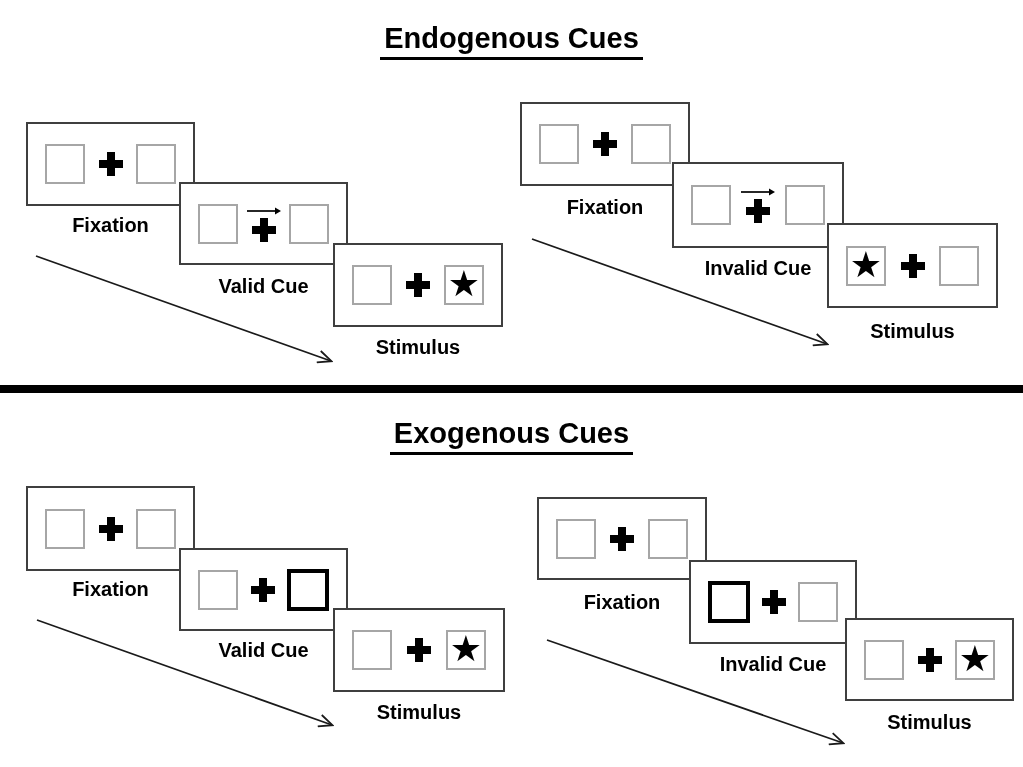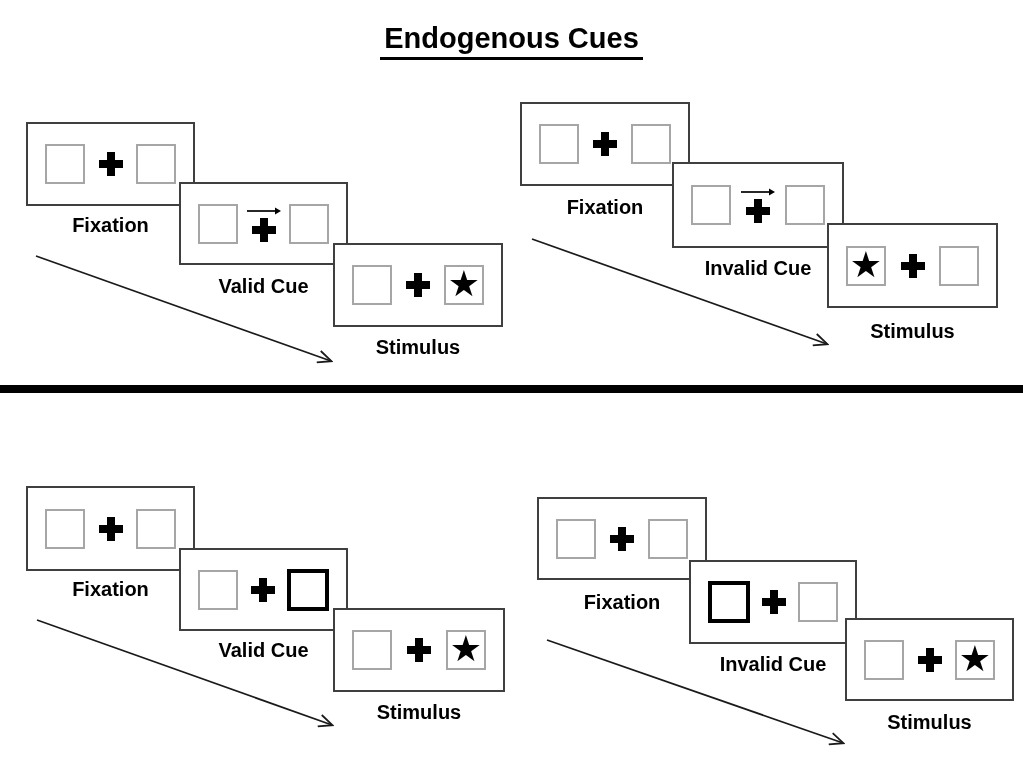--- a/index.html
+++ b/index.html
@@ -38,20 +38,23 @@
   .overlay { position:absolute; left:0; top:0; width:1023px; height:767px;
              pointer-events:none; z-index:4; }
 </style>
 </head>
 <body>
 
 <div class="stage">
 
   <div class="section-title title-endo">
     <span>Endogenous Cues</span>
+  </div>
+  <div class="section-title title-exo">
+    <span>Exogenous Cues</span>
   </div>
 
   <div class="divider"></div>
 
   <div>
     <div class="panel z1" style="left:26px;top:122px;width:169px;height:84px">
       <div class="prow">
         <span class="sq"></span>
         <span class="centercol">
             <span class="plus"></span>

